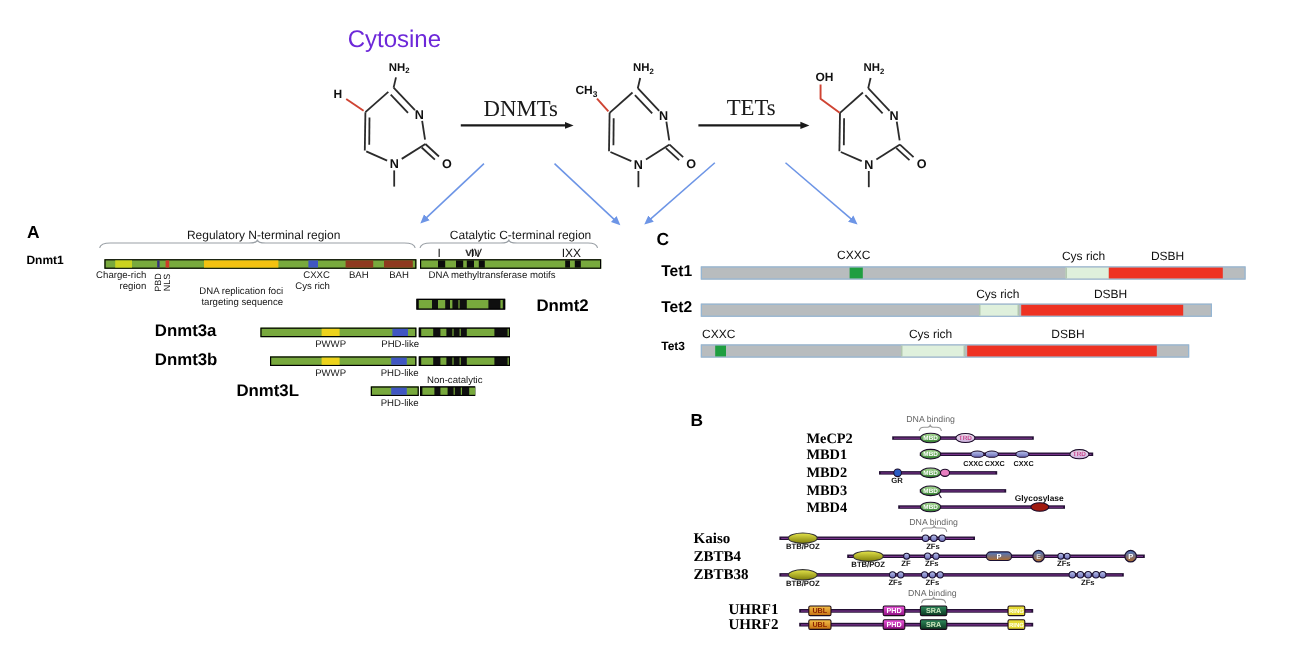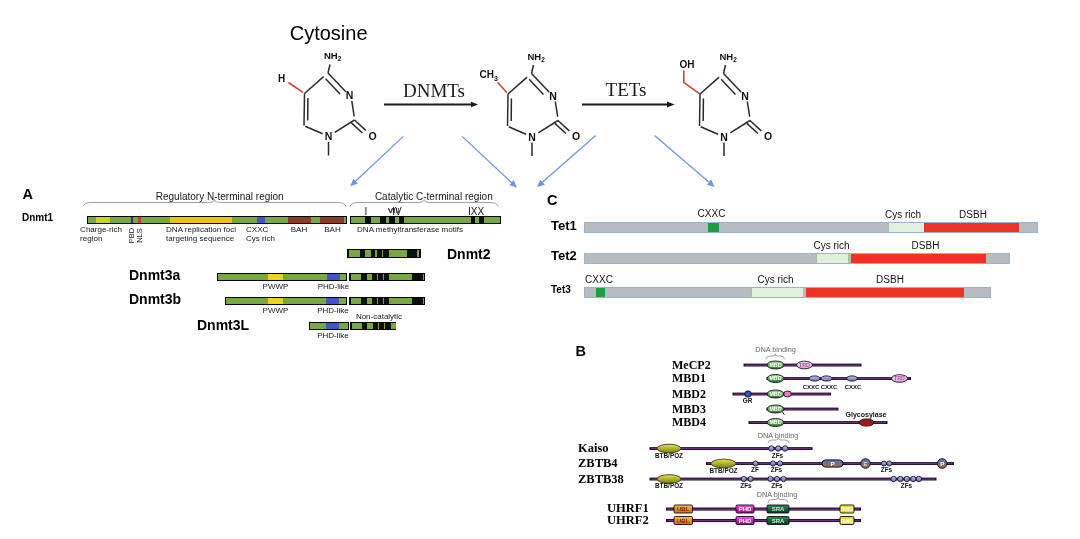--- a/index.html
+++ b/index.html
@@ -1,18 +1,18 @@
 <!DOCTYPE html>
 <html><head><meta charset="utf-8"><style>
 html,body{margin:0;padding:0;background:#fff}
 #c{position:relative;width:1080px;height:539px;background:#fff;overflow:hidden;font-family:"Liberation Sans",sans-serif}
-.ttl{position:absolute;font-size:20px;line-height:20px;color:#000000;white-space:nowrap;transform:translateX(-50%)}
+.ttl{position:absolute;font-size:20px;line-height:20px;color:#6d28d9;white-space:nowrap;transform:translateX(-50%)}
 .bar{position:absolute;background:#78a93d;border:1px solid #000;box-sizing:border-box}
 .bar i{position:absolute;top:0;bottom:0}
-.lb{position:absolute;font-size:8px;line-height:8.6px;color:#161616;text-align:left;white-space:pre;transform:translateX(-50%)}
+.lb{position:absolute;font-size:8px;line-height:8.6px;color:#161616;text-align:right;white-space:pre;transform:translateX(-50%)}
 .rn{position:absolute;font-size:10px;color:#161616;transform:translateX(-50%)}
 .bld{position:absolute;font-weight:bold;color:#000;white-space:nowrap}
 .vert{position:absolute;font-size:7.5px;color:#161616;transform:rotate(-90deg);transform-origin:center;white-space:nowrap}
 .tbar{position:absolute;background:#b8bcbe;border:1px solid #94b6d4;box-sizing:border-box}
 .tbar i{position:absolute;top:0;bottom:0}
 .cl{position:absolute;font-size:10px;color:#111;white-space:nowrap;transform:translateX(-50%)}
 svg{position:absolute;left:0;top:0}
 </style></head>
 <body>
 <div id="c">
@@ -102,21 +102,21 @@
 <i style="left:29.8px;width:6.2px;background:#0c0c0c"></i>
 <i style="left:38.9px;width:6px;background:#0c0c0c"></i>
 <i style="left:48.6px;width:5.2px;background:#0c0c0c"></i>
 <i style="left:120.4px;width:4.5px;background:#0c0c0c"></i>
 <i style="left:128.6px;width:5.1px;background:#0c0c0c"></i>
 </div>
 <div class="lb" style="left:101px;top:226px">Charge-rich
 region</div>
 <div class="vert" style="left:124px;top:230.5px">PBD</div>
 <div class="vert" style="left:132px;top:230.5px">NLS</div>
-<div class="lb" style="left:201px;top:226px">DNA replication foci
+<div class="lb" style="left:201px;top:239px">DNA replication foci
 targeting sequence</div>
 <div class="lb" style="left:260.5px;top:226px">CXXC
 Cys rich</div>
 <div class="lb" style="left:299px;top:226px">BAH</div>
 <div class="lb" style="left:332.5px;top:226px">BAH</div>
 <div class="lb" style="left:410px;top:226px">DNA methyltransferase motifs</div>
 
 <div class="bld" style="left:447px;top:245.5px;font-size:14px">Dnmt2</div>
 <div class="bar" style="left:347px;top:249px;width:73.5px;height:8.5px;background:#0f0f0f">
 <i style="left:1.2px;width:11.2px;background:#78a93d"></i>

